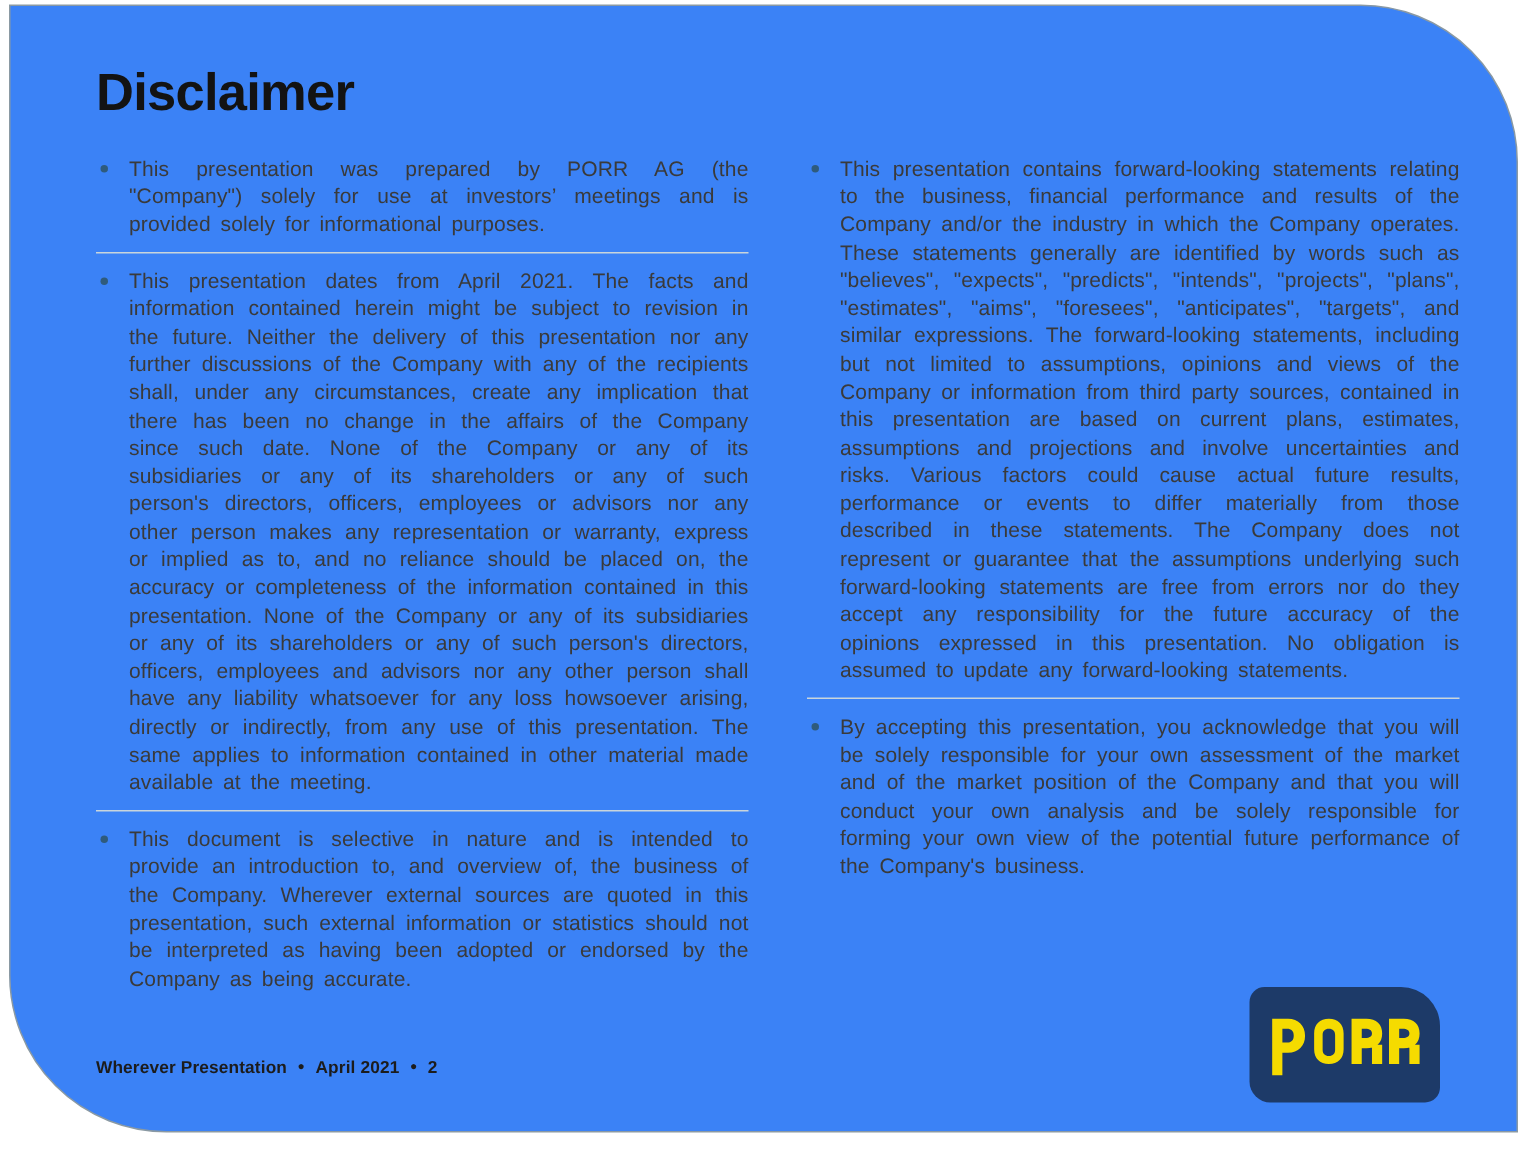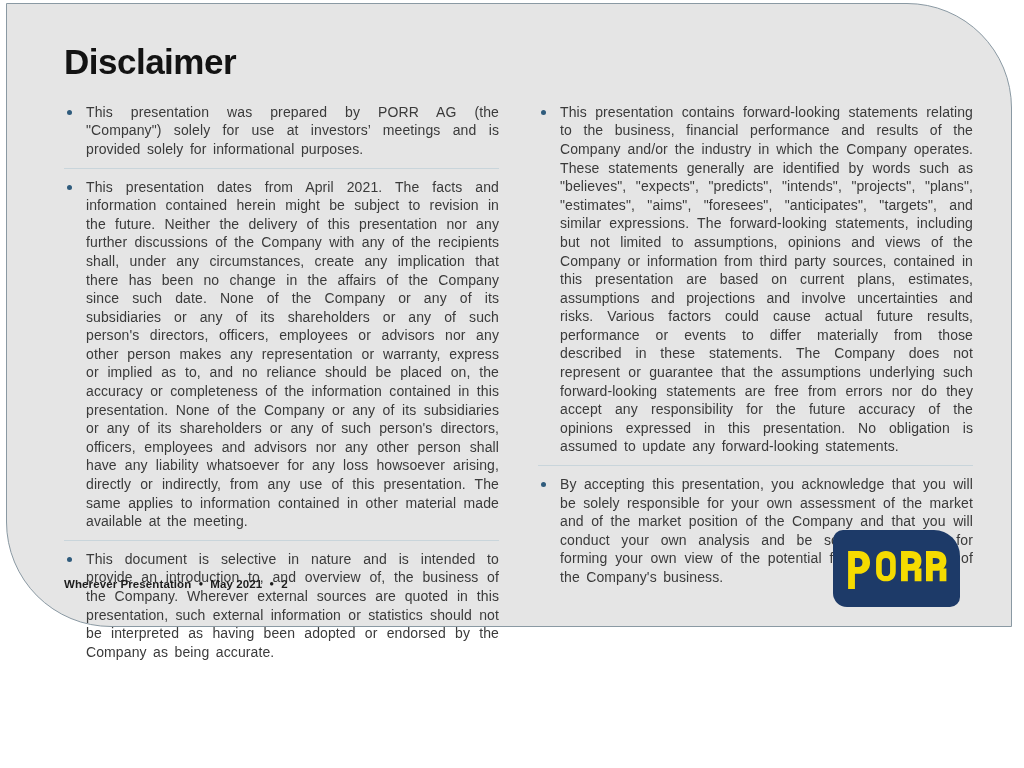--- a/index.html
+++ b/index.html
@@ -9,24 +9,24 @@
     height: 768px;
     background: #ffffff;
     font-family: "Liberation Sans", "DejaVu Sans", sans-serif;
     overflow: hidden;
   }
   .slide-frame {
     position: absolute;
     left: 6px;
     top: 3px;
     width: 1006px;
-    height: 624px;
+    height: 752px;
     border: 1.5px solid #8a99a3;
     border-radius: 0 105px 0 105px;
-    background: #e5e5e5;
+    background: #3b82f6;
     box-sizing: border-box;
   }
   .page-title {
     margin: 40px 0 0 57px;
     font-size: 35px;
     font-weight: 700;
     letter-spacing: -0.5px;
     color: #131313;
     line-height: 1.05;
   }
@@ -139,21 +139,21 @@
       <hr class="separator">
       <div class="bullet-item">
         <span class="dot"></span>
         <p>By accepting this presentation, you acknowledge that you will be solely responsible for your own assessment of the market and of the market position of the Company and that you will conduct your own analysis and be solely responsible for forming your own view of the potential future performance of the Company's business.</p>
       </div>
     </div>
 
   </div>
 
   <div class="slide-footer">
-    <span>Wherever Presentation</span><span class="footer-dot">●</span><span>May 2021</span><span class="footer-dot">●</span><span>2</span>
+    <span>Wherever Presentation</span><span class="footer-dot">●</span><span>April 2021</span><span class="footer-dot">●</span><span>2</span>
   </div>
 
   <div class="porr-logo">
     <span class="visually-hidden">PORR</span>
     <svg viewBox="0 0 168 82" preserveAspectRatio="xMidYMid meet" aria-hidden="true">
 
       <path fill="#f5db00" fill-rule="evenodd" d="
         M20,18 h14 c9,0 15,6 15,15 c0,9 -6,15 -15,15 h-5 v20 h-9 z
         M29,27 v12 h4 c4,0 6,-2 6,-6 c0,-4 -2,-6 -6,-6 z
         M70,18 c8,0 13,5 13,13 v14 c0,8 -5,13 -13,13 c-8,0 -13,-5 -13,-13 v-14 c0,-8 5,-13 13,-13 z

